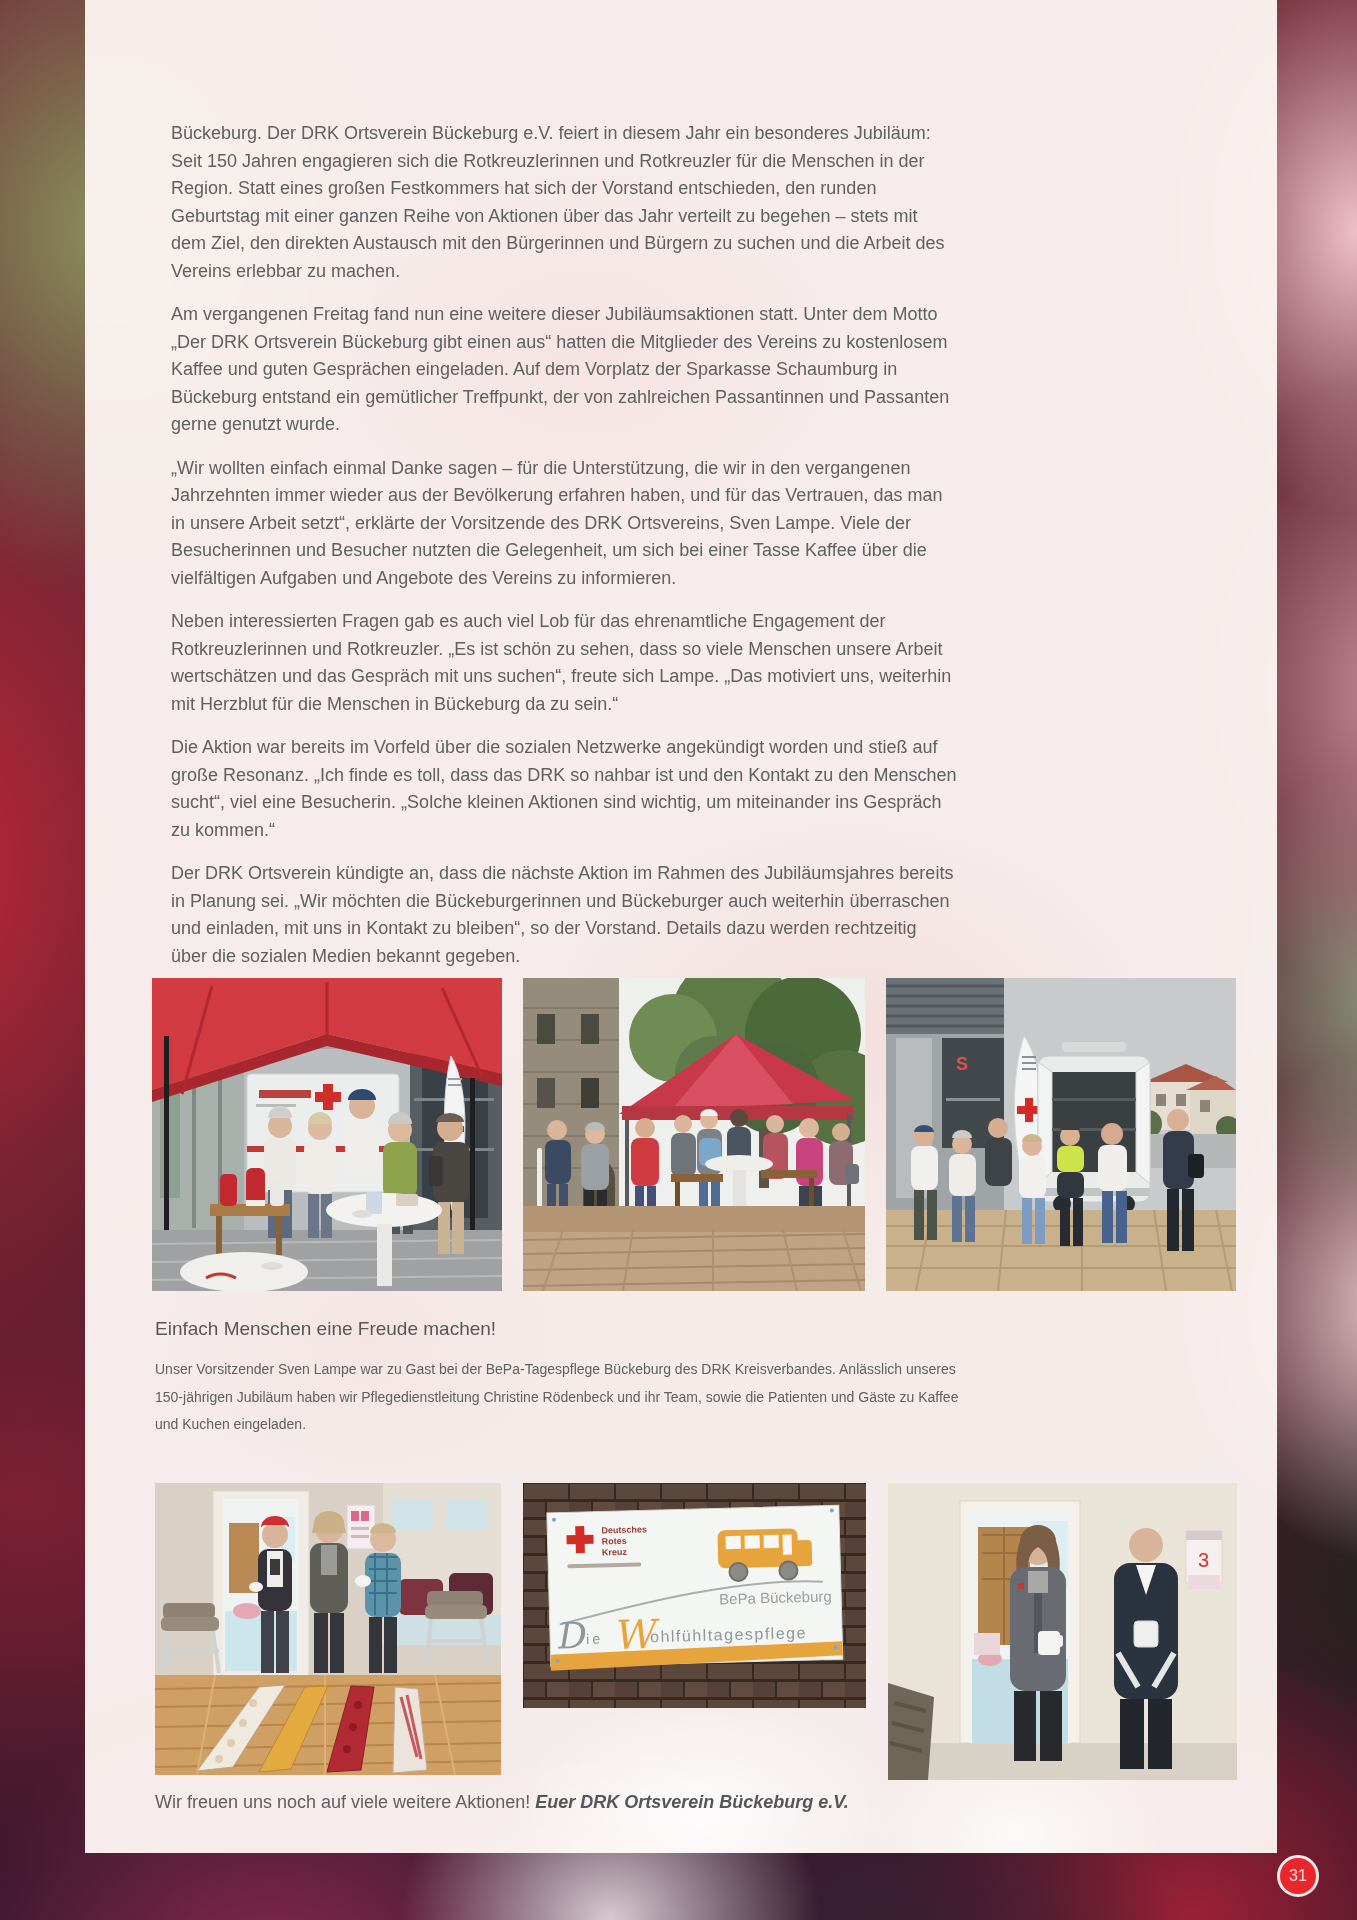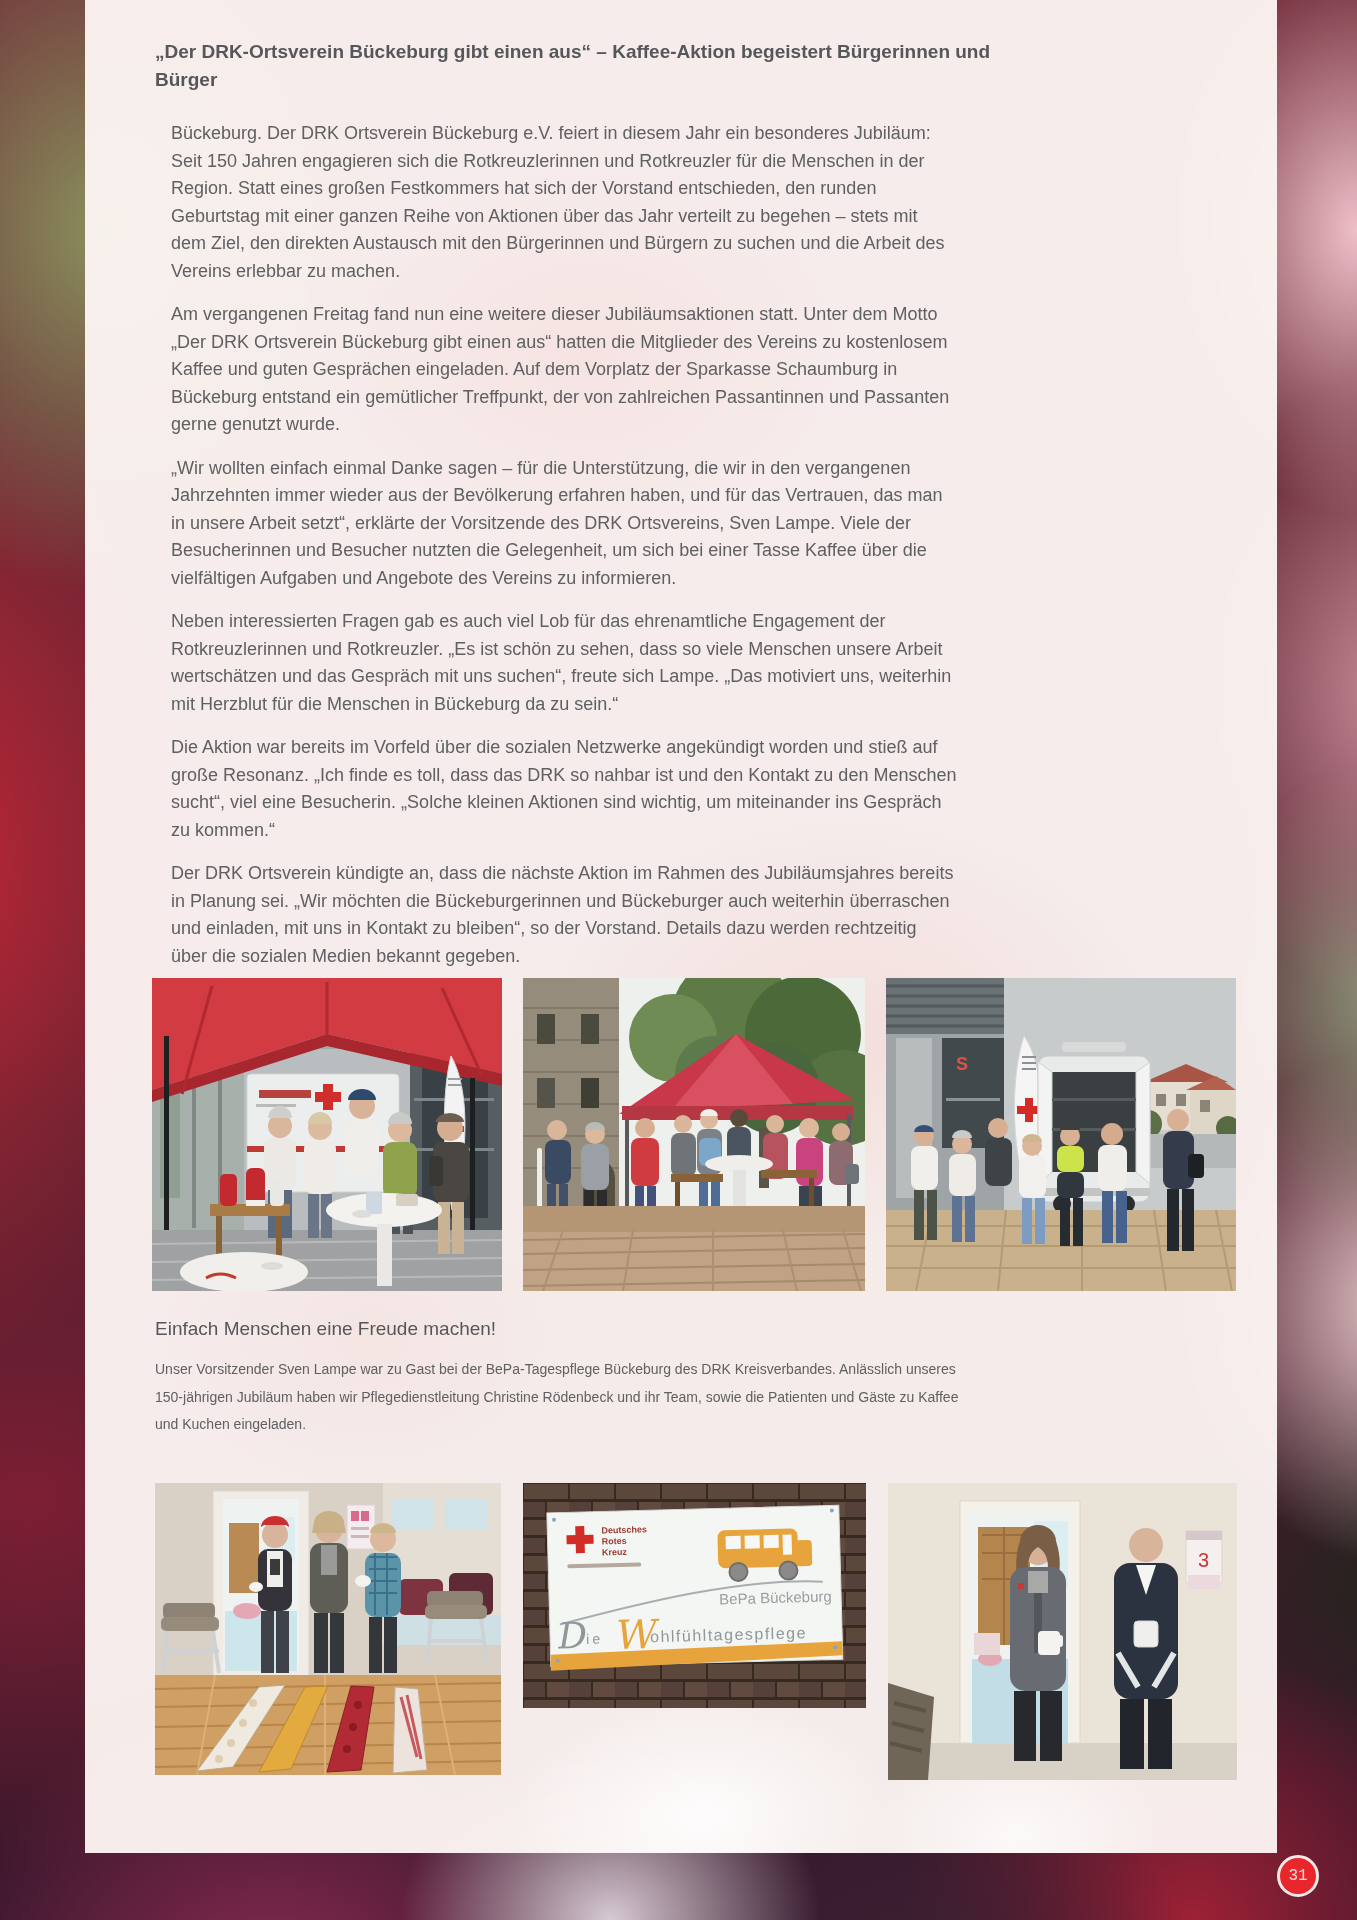--- a/index.html
+++ b/index.html
@@ -59,31 +59,30 @@
   #photo-mugs{left:803px;top:1483px;}
   .closing{
     position:absolute;left:70px;top:1792px;width:900px;
     font-size:18px;color:#5f6062;
   }
   .closing .sig{font-weight:bold;font-style:italic;color:#55565a;}
   .page-badge{
     position:absolute;left:1277px;top:1855px;width:42px;height:42px;border-radius:50%;
     background:#e8262b;border:3px solid #f3e8e8;box-sizing:border-box;
     display:flex;align-items:center;justify-content:center;
-    color:#f4dede;font-size:16px;font-family:Liberation Mono, monospace;
+    color:#f4dede;font-size:16px;
   }
   text{font-family:"Liberation Sans",sans-serif;}
   .script{font-family:"DejaVu Serif",serif;font-style:italic;}
 </style>
 </head>
 <body>
 
 <div class="panel">
 
-  <h1 class="article-title">„Der DRK-Ortsverein Bückeburg gibt einen aus“ – Kaffee-Aktion begeistert Bürgerinnen und Bürger</h1>
 
   <div class="body-copy">
     <p>Bückeburg. Der DRK Ortsverein Bückeburg e.V. feiert in diesem Jahr ein besonderes Jubiläum: Seit 150 Jahren engagieren sich die Rotkreuzlerinnen und Rotkreuzler für die Menschen in der Region. Statt eines großen Festkommers hat sich der Vorstand entschieden, den runden Geburtstag mit einer ganzen Reihe von Aktionen über das Jahr verteilt zu begehen – stets mit dem Ziel, den direkten Austausch mit den Bürgerinnen und Bürgern zu suchen und die Arbeit des Vereins erlebbar zu machen.</p>
     <p>Am vergangenen Freitag fand nun eine weitere dieser Jubiläumsaktionen statt. Unter dem Motto „Der DRK Ortsverein Bückeburg gibt einen aus“ hatten die Mitglieder des Vereins zu kostenlosem Kaffee und guten Gesprächen eingeladen. Auf dem Vorplatz der Sparkasse Schaumburg in Bückeburg entstand ein gemütlicher Treffpunkt, der von zahlreichen Passantinnen und Passanten gerne genutzt wurde.</p>
     <p>„Wir wollten einfach einmal Danke sagen – für die Unterstützung, die wir in den vergangenen Jahrzehnten immer wieder aus der Bevölkerung erfahren haben, und für das Vertrauen, das man in unsere Arbeit setzt“, erklärte der Vorsitzende des DRK Ortsvereins, Sven Lampe. Viele der Besucherinnen und Besucher nutzten die Gelegenheit, um sich bei einer Tasse Kaffee über die vielfältigen Aufgaben und Angebote des Vereins zu informieren.</p>
     <p>Neben interessierten Fragen gab es auch viel Lob für das ehrenamtliche Engagement der Rotkreuzlerinnen und Rotkreuzler. „Es ist schön zu sehen, dass so viele Menschen unsere Arbeit wertschätzen und das Gespräch mit uns suchen“, freute sich Lampe. „Das motiviert uns, weiterhin mit Herzblut für die Menschen in Bückeburg da zu sein.“</p>
     <p>Die Aktion war bereits im Vorfeld über die sozialen Netzwerke angekündigt worden und stieß auf große Resonanz. „Ich finde es toll, dass das DRK so nahbar ist und den Kontakt zu den Menschen sucht“, viel eine Besucherin. „Solche kleinen Aktionen sind wichtig, um miteinander ins Gespräch zu kommen.“</p>
     <p>Der DRK Ortsverein kündigte an, dass die nächste Aktion im Rahmen des Jubiläumsjahres bereits in Planung sei. „Wir möchten die Bückeburgerinnen und Bückeburger auch weiterhin überraschen und einladen, mit uns in Kontakt zu bleiben“, so der Vorstand. Details dazu werden rechtzeitig über die sozialen Medien bekannt gegeben.</p>
   </div>
 
@@ -526,18 +525,21 @@
           <rect x="260" y="216" width="24" height="70" fill="#22262c"></rect>
         <rect x="246" y="138" width="24" height="26" rx="4" fill="#eff0ee" stroke="#d2d4d2"></rect>
       </g>
       <g>
         <polygon points="0,200 46,214 40,297 0,297" fill="#6f6658"></polygon>
         <path d="M6,220 l32,8 M4,240 l32,8 M2,260 l32,8" stroke="#5c5447" stroke-width="4"></path>
       </g>
     </svg>
   </figure>
 
+  <div class="closing">
+    <span>Wir freuen uns noch auf viele weitere Aktionen! </span><span class="sig">Euer DRK Ortsverein Bückeburg e.V.</span>
+  </div>
 
 </div>
 
 <div class="page-badge">
   <span>31</span>
 </div>
 
 </body></html>

